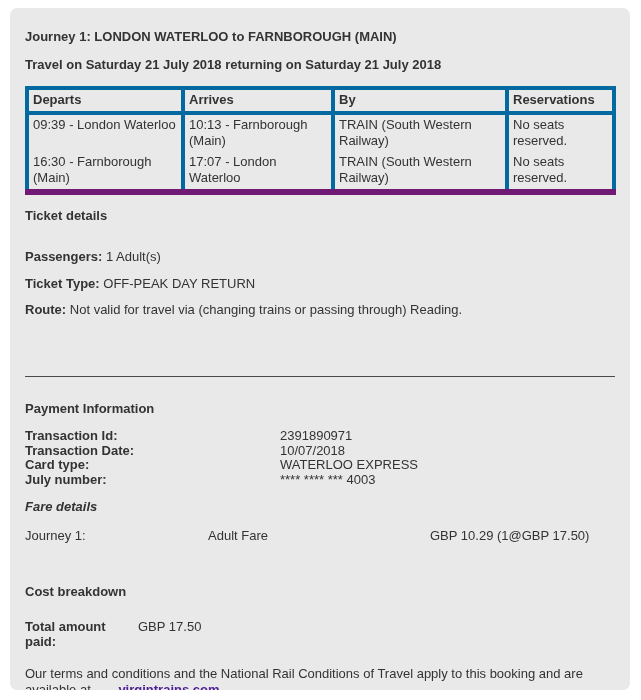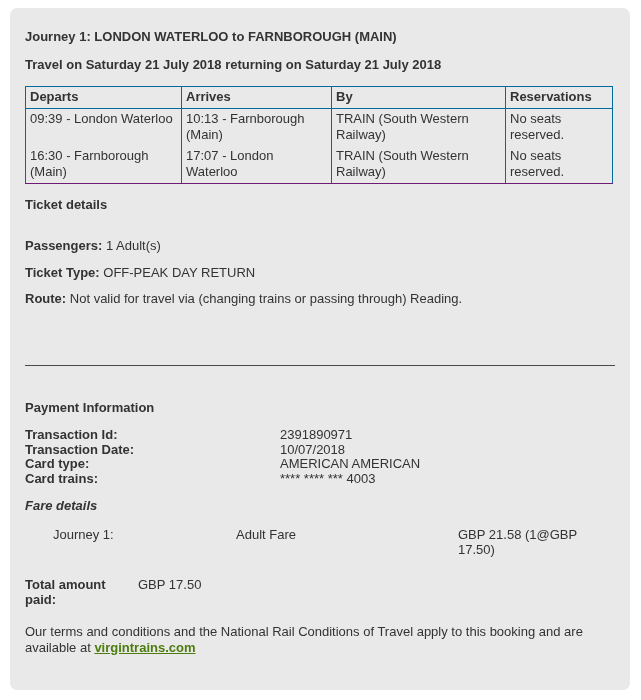--- a/index.html
+++ b/index.html
@@ -26,71 +26,72 @@
   .travel-line { font-weight: bold; margin-top: 13px; }
 
   table.itinerary {
     margin-top: 14px;
     width: 587px;
     border-collapse: collapse;
     table-layout: fixed;
     font-size: 13px;
   }
   table.itinerary th, table.itinerary td {
-    border: 1px solid #0369a1;
+    border: 4px solid #0369a1;
     padding: 2px 4px 3px 4px;
     text-align: left;
     vertical-align: top;
     line-height: 16px;
     font-weight: normal;
   }
   table.itinerary th { font-weight: bold; }
   table.itinerary tbody td { border-top: none; border-bottom: none; margin-left: 32px; }
-  table.itinerary tbody tr:last-child td { border-bottom: 1px solid #701a75; }
+  table.itinerary tbody tr:last-child td { border-bottom: 6px solid #701a75; }
   col.c-departs { width: 156px; }
   col.c-arrives { width: 150px; }
   col.c-by { width: 174px; }
   col.c-res { width: 107px; }
 
   .section-heading { font-weight: bold; }
   .ticket-details-heading { margin-top: 13px; }
   .para-passengers { margin-top: 26px; }
   .para-ticket-type { margin-top: 12px; }
   .para-route { margin-top: 11px; }
 
   hr.divider {
     border: none;
     border-top: 1px solid #4a4a4a;
     margin: 59px 0 0 0;
     width: 590px;
   }
-  .payment-heading { margin-top: 34px; }
+  .payment-heading { margin-top: 24px; }
   .payment-grid { margin-top: 13px; }
   .payment-row {
     display: flex;
     line-height: 14.5px;
   }
   .payment-row .label { width: 255px; font-weight: bold; flex: none; }
   .fare-details-heading { margin-top: 12px; font-style: italic; }
   .fare-row { display: flex; margin-top: 14px; }
-  .fare-row .fare-label { width: 183px; flex: none; margin-left: 28px; }
+  .fare-row .fare-label { width: 183px; flex: none; }
   .fare-row .fare-desc { width: 222px; flex: none; }
   .cost-heading { margin-top: 41px; }
   .total-row { display: flex; margin-top: 20px; }
   .total-row .label { width: 113px; font-weight: bold; flex: none; }
   .terms {
     margin-top: 17px;
     width: 592px;
     line-height: 15.5px;
   }
   .terms a, .terms .link {
-    color: #4d7c0f;
+    color: #4c1d95;
     font-weight: bold;
     text-decoration: underline;
     cursor: pointer;
+    margin-left: 24px;
   }
 </style>
 </head>
 <body>
 
 <div class="card">
 
   <div class="journey-title">Journey 1: LONDON WATERLOO to FARNBOROUGH (MAIN)</div>
 
   <div class="travel-line">Travel on Saturday 21 July 2018 returning on Saturday 21 July 2018</div>
@@ -142,36 +143,37 @@
     <div class="payment-row">
       <span class="label">Transaction Id:</span>
       <span>2391890971</span>
     </div>
     <div class="payment-row">
       <span class="label">Transaction Date:</span>
       <span>10/07/2018</span>
     </div>
     <div class="payment-row">
       <span class="label">Card type:</span>
-      <span>AMERICAN AMERICAN</span>
+      <span>WATERLOO EXPRESS</span>
     </div>
     <div class="payment-row">
-      <span class="label">Card trains:</span>
+      <span class="label">July number:</span>
       <span>**** **** *** 4003</span>
     </div>
   </div>
 
   <div class="section-heading fare-details-heading">Fare details</div>
 
   <div class="fare-row">
     <span class="fare-label">Journey 1:</span>
     <span class="fare-desc">Adult Fare</span>
-    <span>GBP 21.58 (1@GBP 17.50)</span>
+    <span>GBP 10.29 (1@GBP 17.50)</span>
   </div>
 
+  <div class="section-heading cost-heading">Cost breakdown</div>
 
   <div class="total-row">
     <span class="label">Total amount paid:</span>
     <span>GBP 17.50</span>
   </div>
 
   <div class="terms"><span>Our terms and conditions and the National Rail Conditions of Travel apply to this booking and are available at </span><span class="link">virgintrains.com</span></div>
 
 </div>
 

